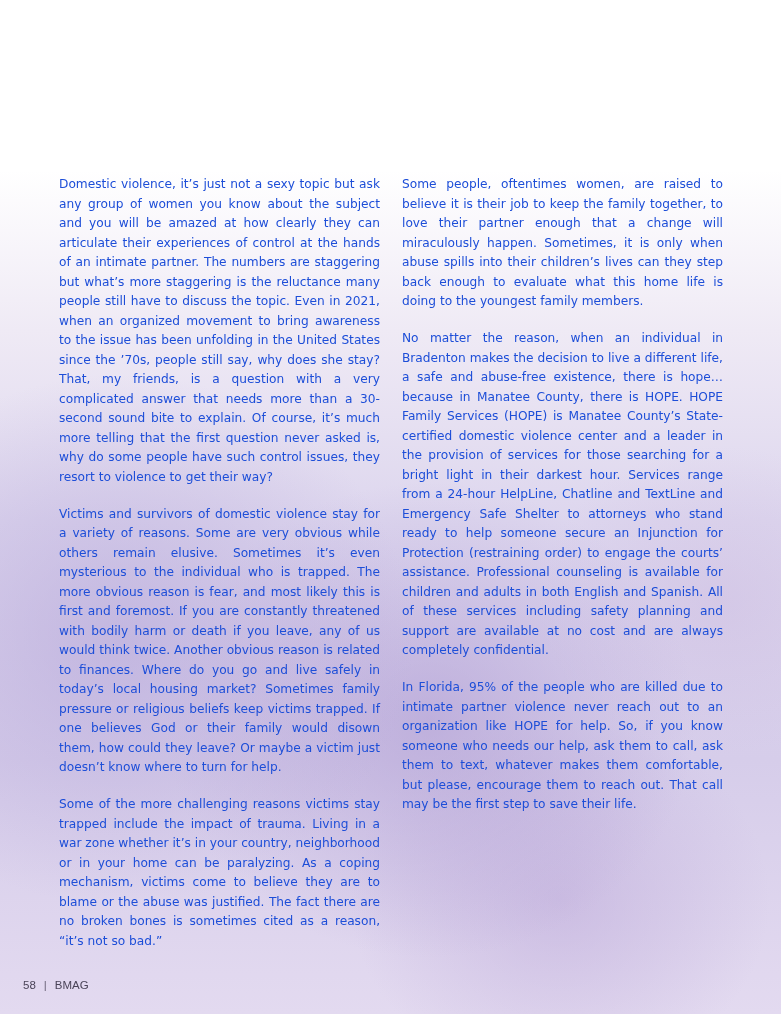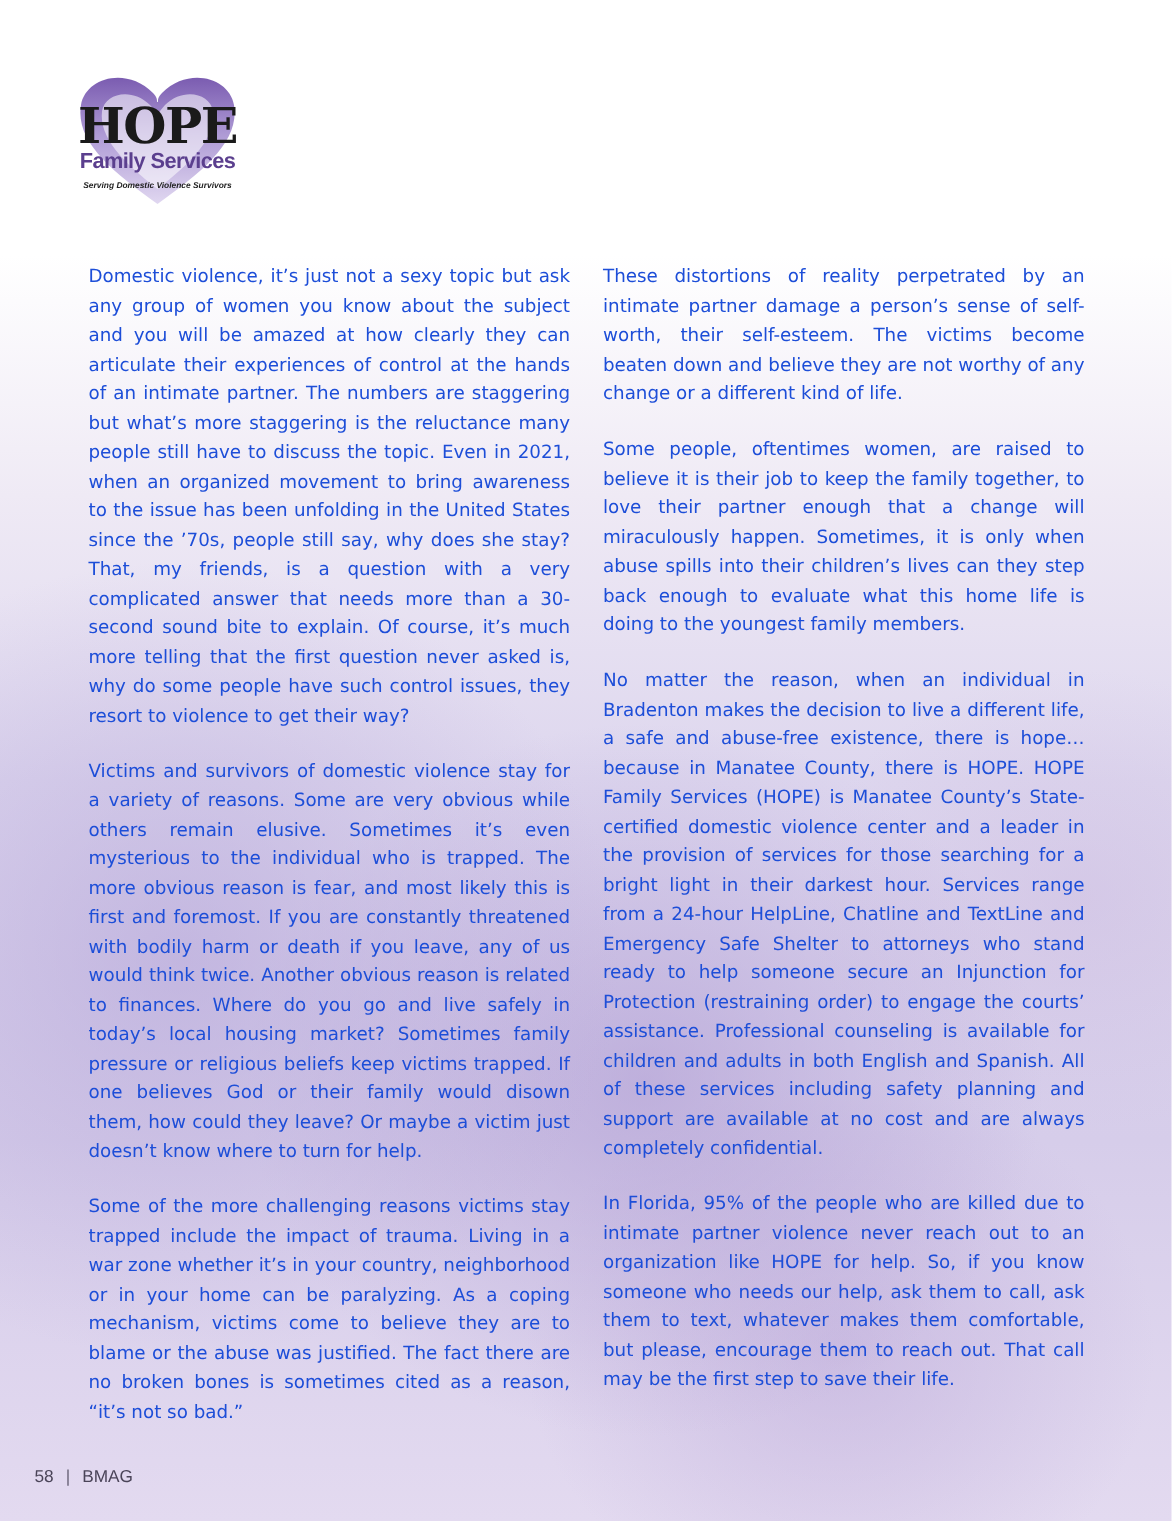--- a/index.html
+++ b/index.html
@@ -53,46 +53,29 @@
   .footer {
     position: absolute; left: 23px; top: 979px;
     font-family: "Liberation Sans", sans-serif; font-size: 11.5px; color: #4a4458; text-align: center;
   }
   .footer .sep { margin: 0 8px; color: #6a6478; }
 </style>
 </head>
 <body>
 
 <div class="header">
-  <div class="logo">
-    <svg width="122" height="92" viewBox="0 0 122 92">
-      <defs>
-        <linearGradient id="hg" x1="0" y1="0" x2="0" y2="1">
-          <stop offset="0" stop-color="#6c4aa8"></stop>
-          <stop offset="0.45" stop-color="#a58fd0"></stop>
-          <stop offset="1" stop-color="#ddd3ef"></stop>
-        </linearGradient>
-      </defs>
-      <path d="M61 90 C 30 68, 6 48, 10 24 C 13 6, 40 -2, 58 16 C 62 20, 60 22, 61 22 C 62 22, 60 20, 64 16 C 82 -2, 109 6, 112 24 C 116 48, 92 68, 61 90 Z" fill="url(#hg)" opacity="0.9"></path>
-      <path d="M61 80 C 38 62, 22 46, 24 28 C 26 16, 44 12, 56 24 L 61 30 L 66 24 C 78 12, 96 16, 98 28 C 100 46, 84 62, 61 80 Z" fill="#ffffff" opacity="0.55"></path>
-    </svg>
-    <div class="hope-word">HOPE</div>
-    <div class="fam-word">Family Services</div>
-    <div class="tag-word">Serving Domestic Violence Survivors</div>
-  </div>
 </div>
 
 <div class="col left">
   <p>Domestic violence, it’s just not a sexy topic but ask any group of women you know about the subject and you will be amazed at how clearly they can articulate their experiences of control at the hands of an intimate partner. The numbers are staggering but what’s more staggering is the reluctance many people still have to discuss the topic. Even in 2021, when an organized movement to bring awareness to the issue has been unfolding in the United States since the ’70s, people still say, why does she stay? That, my friends, is a question with a very complicated answer that needs more than a 30-second sound bite to explain. Of course, it’s much more telling that the first question never asked is, why do some people have such control issues, they resort to violence to get their way?</p>
   <p>Victims and survivors of domestic violence stay for a variety of reasons. Some are very obvious while others remain elusive. Sometimes it’s even mysterious to the individual who is trapped. The more obvious reason is fear, and most likely this is first and foremost. If you are constantly threatened with bodily harm or death if you leave, any of us would think twice. Another obvious reason is related to finances. Where do you go and live safely in today’s local housing market? Sometimes family pressure or religious beliefs keep victims trapped. If one believes God or their family would disown them, how could they leave? Or maybe a victim just doesn’t know where to turn for help.</p>
   <p>Some of the more challenging reasons victims stay trapped include the impact of trauma. Living in a war zone whether it’s in your country, neighborhood or in your home can be paralyzing. As a coping mechanism, victims come to believe they are to blame or the abuse was justified. The fact there are no broken bones is sometimes cited as a reason, “it’s not so bad.”</p>
 </div>
 
 <div class="col right">
-  <p>These distortions of reality perpetrated by an intimate partner damage a person’s sense of self-worth, their self-esteem. The victims become beaten down and believe they are not worthy of any change or a different kind of life.</p>
   <p>Some people, oftentimes women, are raised to believe it is their job to keep the family together, to love their partner enough that a change will miraculously happen. Sometimes, it is only when abuse spills into their children’s lives can they step back enough to evaluate what this home life is doing to the youngest family members.</p>
   <p>No matter the reason, when an individual in Bradenton makes the decision to live a different life, a safe and abuse-free existence, there is hope… because in Manatee County, there is HOPE. HOPE Family Services (HOPE) is Manatee County’s State-certified domestic violence center and a leader in the provision of services for those searching for a bright light in their darkest hour. Services range from a 24-hour HelpLine, Chatline and TextLine and Emergency Safe Shelter to attorneys who stand ready to help someone secure an Injunction for Protection (restraining order) to engage the courts’ assistance. Professional counseling is available for children and adults in both English and Spanish. All of these services including safety planning and support are available at no cost and are always completely confidential.</p>
   <p>In Florida, 95% of the people who are killed due to intimate partner violence never reach out to an organization like HOPE for help. So, if you know someone who needs our help, ask them to call, ask them to text, whatever makes them comfortable, but please, encourage them to reach out. That call may be the first step to save their life.</p>
 </div>
 
 <div class="footer">
   <span>58</span><span class="sep">|</span><span>BMAG</span>
 </div>
 
 </body></html>

